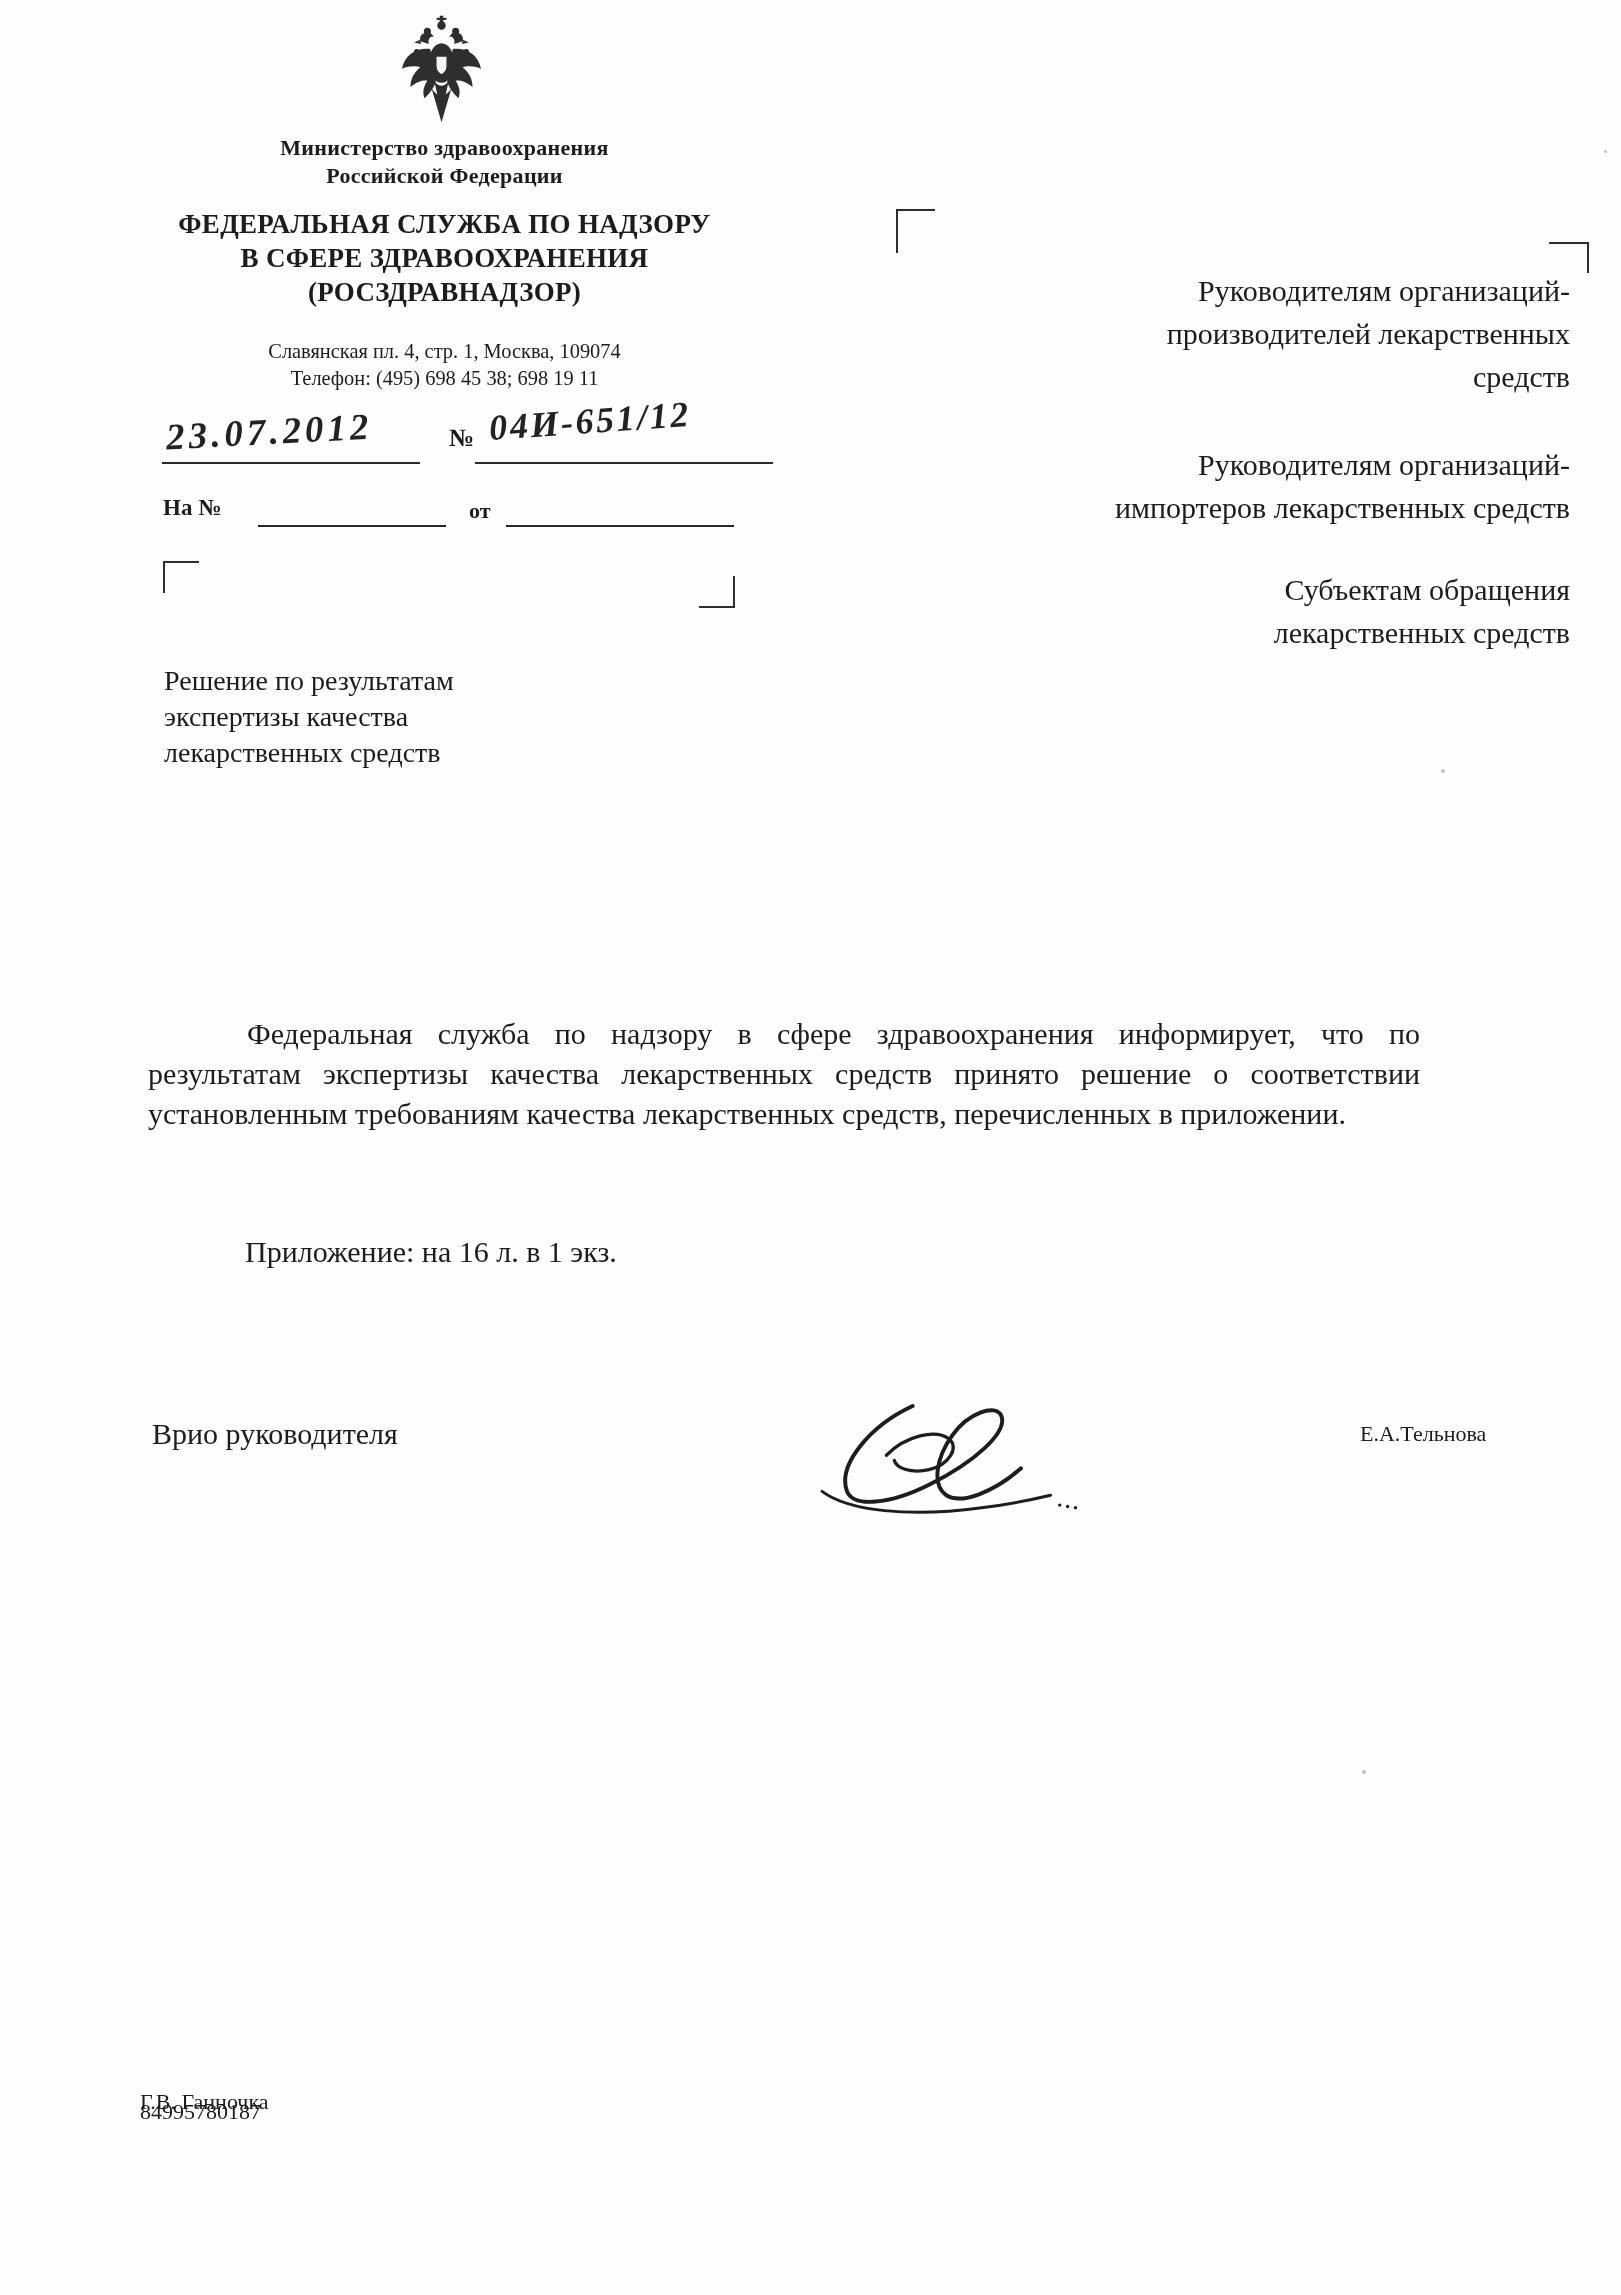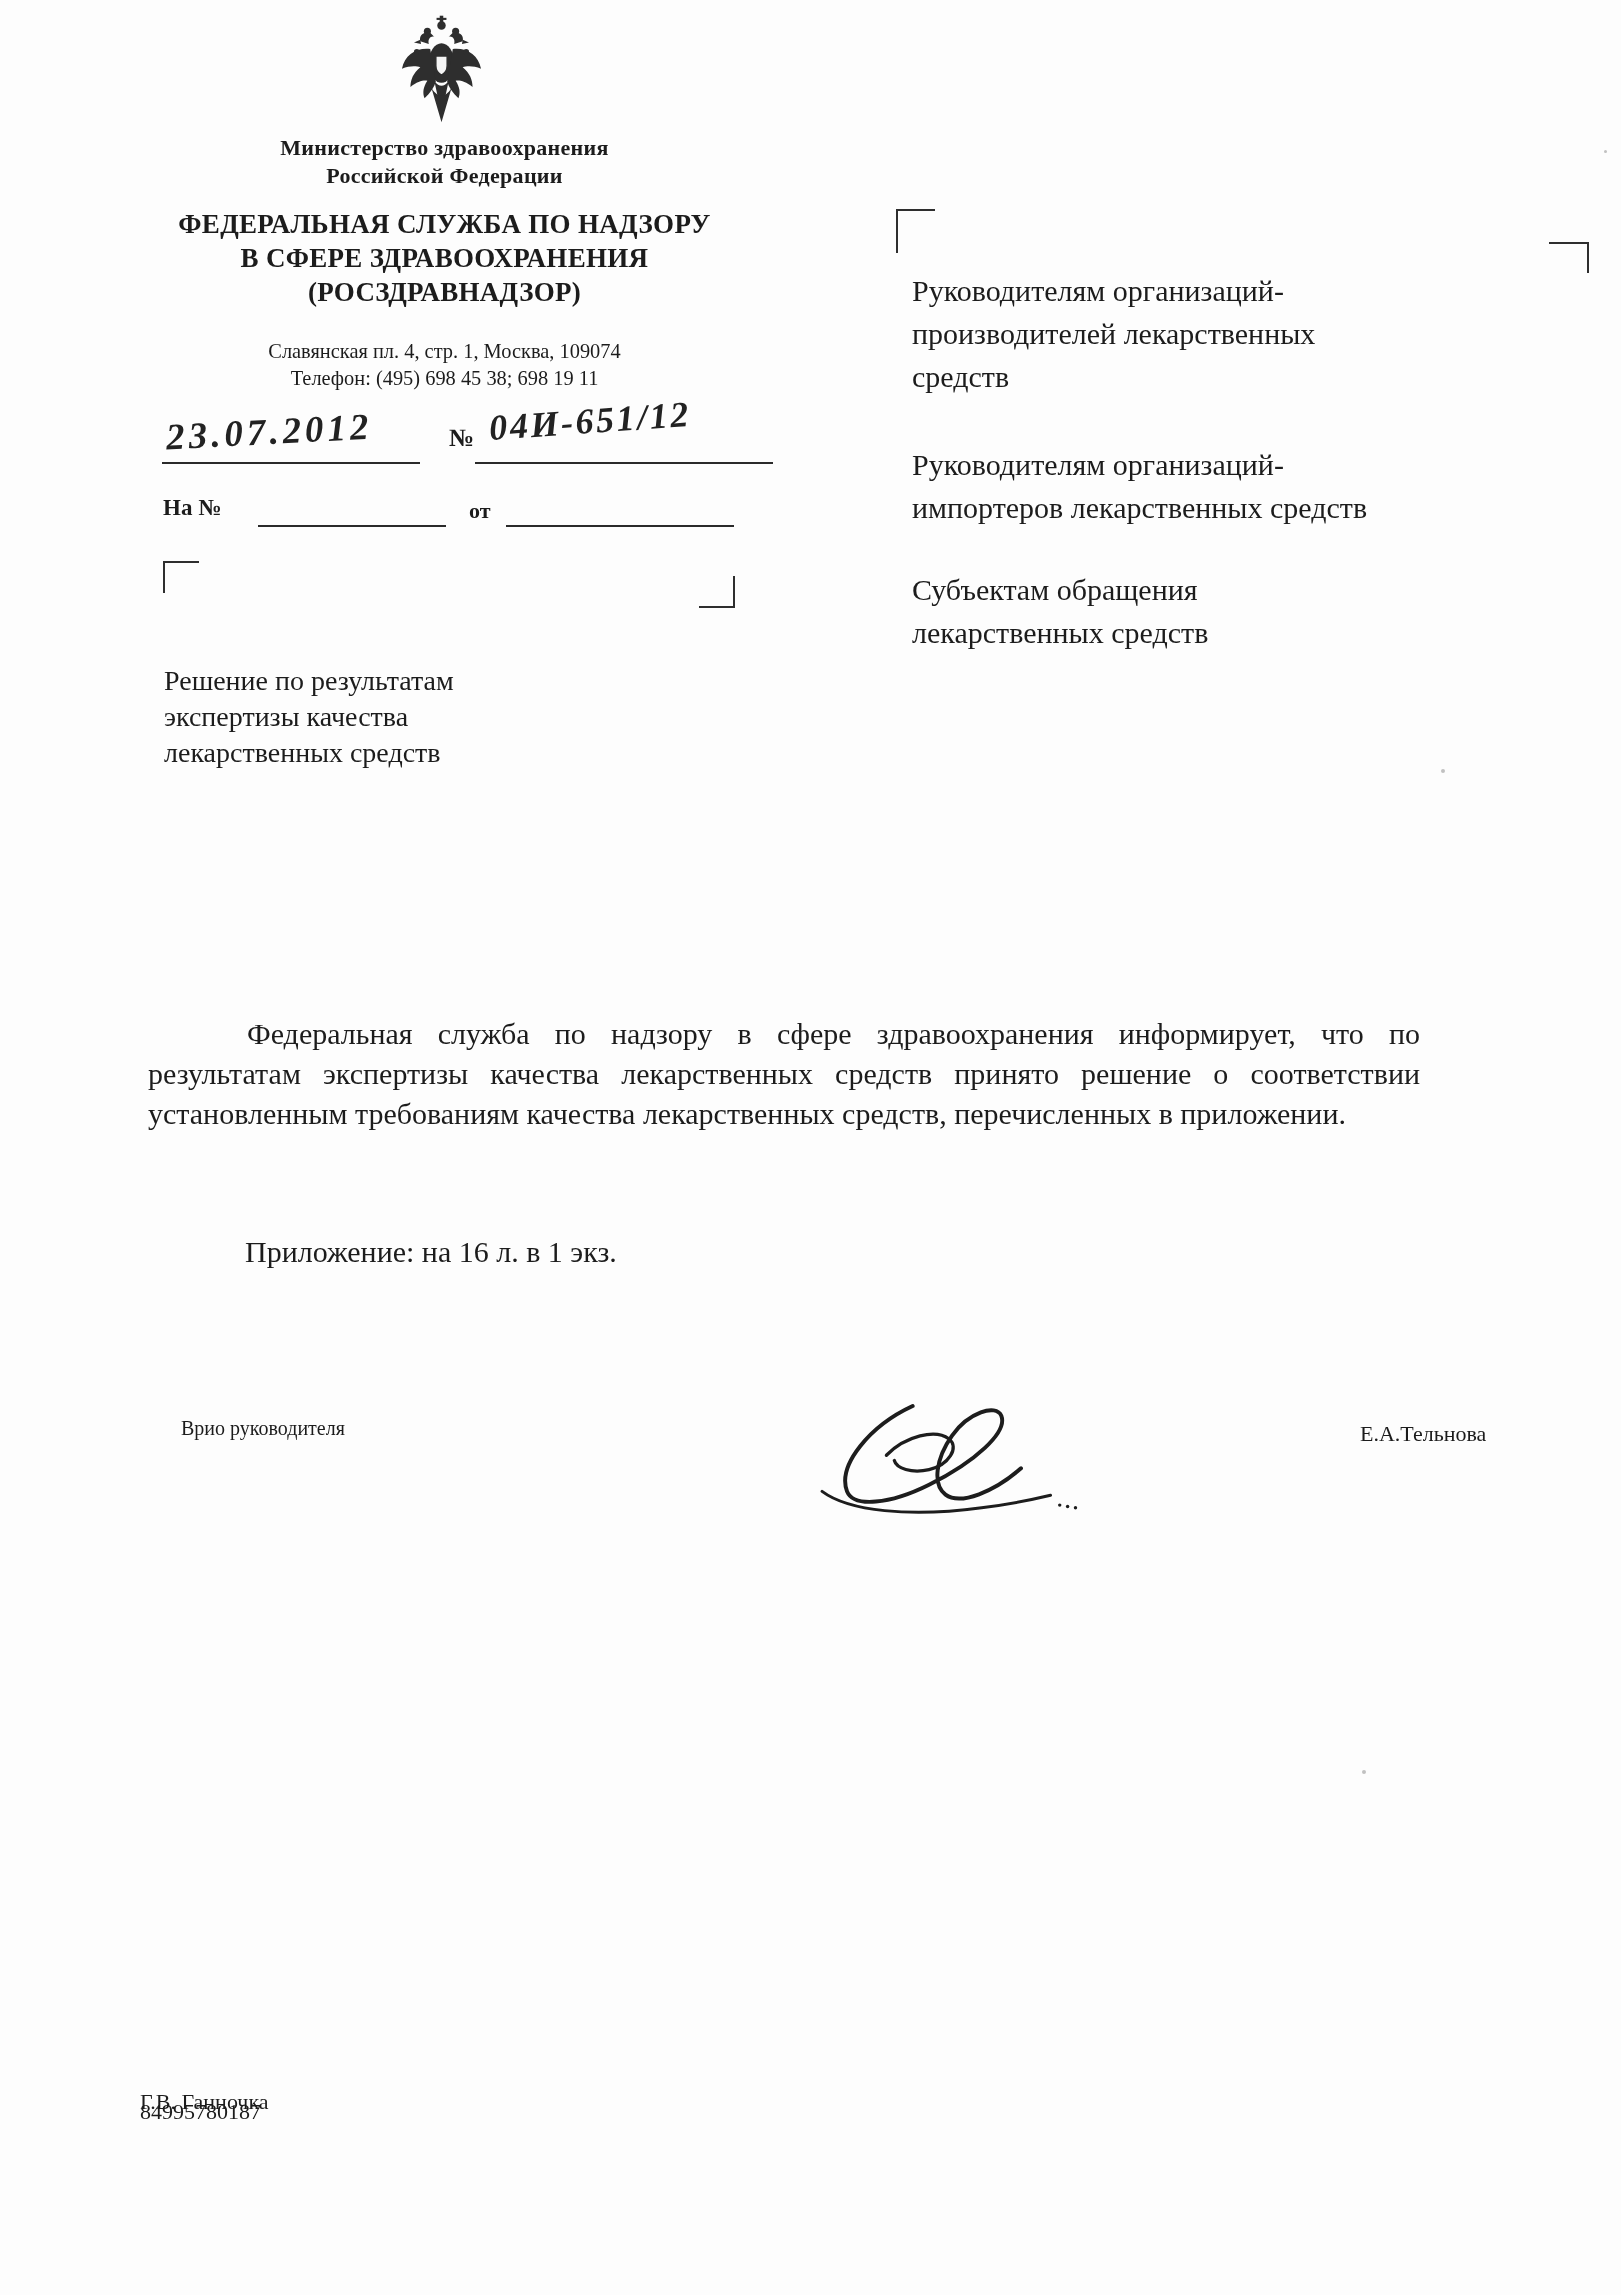--- a/index.html
+++ b/index.html
@@ -97,21 +97,21 @@
     left: 164px; top: 651px; width: 500px;
     font-size: 28px;
     line-height: 36px;
     text-align: left;
     margin-top: 12px;
   }
 
   
   .recipient {
     left: 912px; width: 658px;
-    text-align: left;
+    text-align: right;
     font-size: 30px;
     line-height: 43px;
   }
   .recipient-1 { top: 269px; }
   .recipient-2 { top: 443px; }
   .recipient-3 { top: 568px; }
 
   
   .body-paragraph {
     left: 148px; top: 1014px; width: 1272px;
@@ -119,21 +119,21 @@
     line-height: 40px;
     text-align: justify;
     text-indent: 99px;
   }
   .attachment {
     left: 245px; top: 1235px;
     font-size: 30px;
   }
 
   
-  .position-title { left: 152px; top: 1417px; font-size: 20px; margin-left: 29px; }
+  .position-title { left: 152px; top: 1417px; font-size: 30px; }
   .signature-wrap { left: 807px; top: 1383px; width: 277px; height: 151px; }
   .signer-name { left: 1360px; top: 1421px; font-size: 22px; }
 
   
   .footer-exec  { left: 140px; top: 2066px; font-size: 22px; line-height: 29px; margin-top: 21px; }
   .footer-phone { left: 140px; top: 2097px; font-size: 22px; line-height: 29px; }
 
   
   .speck {
     background: #9a9a9a;

